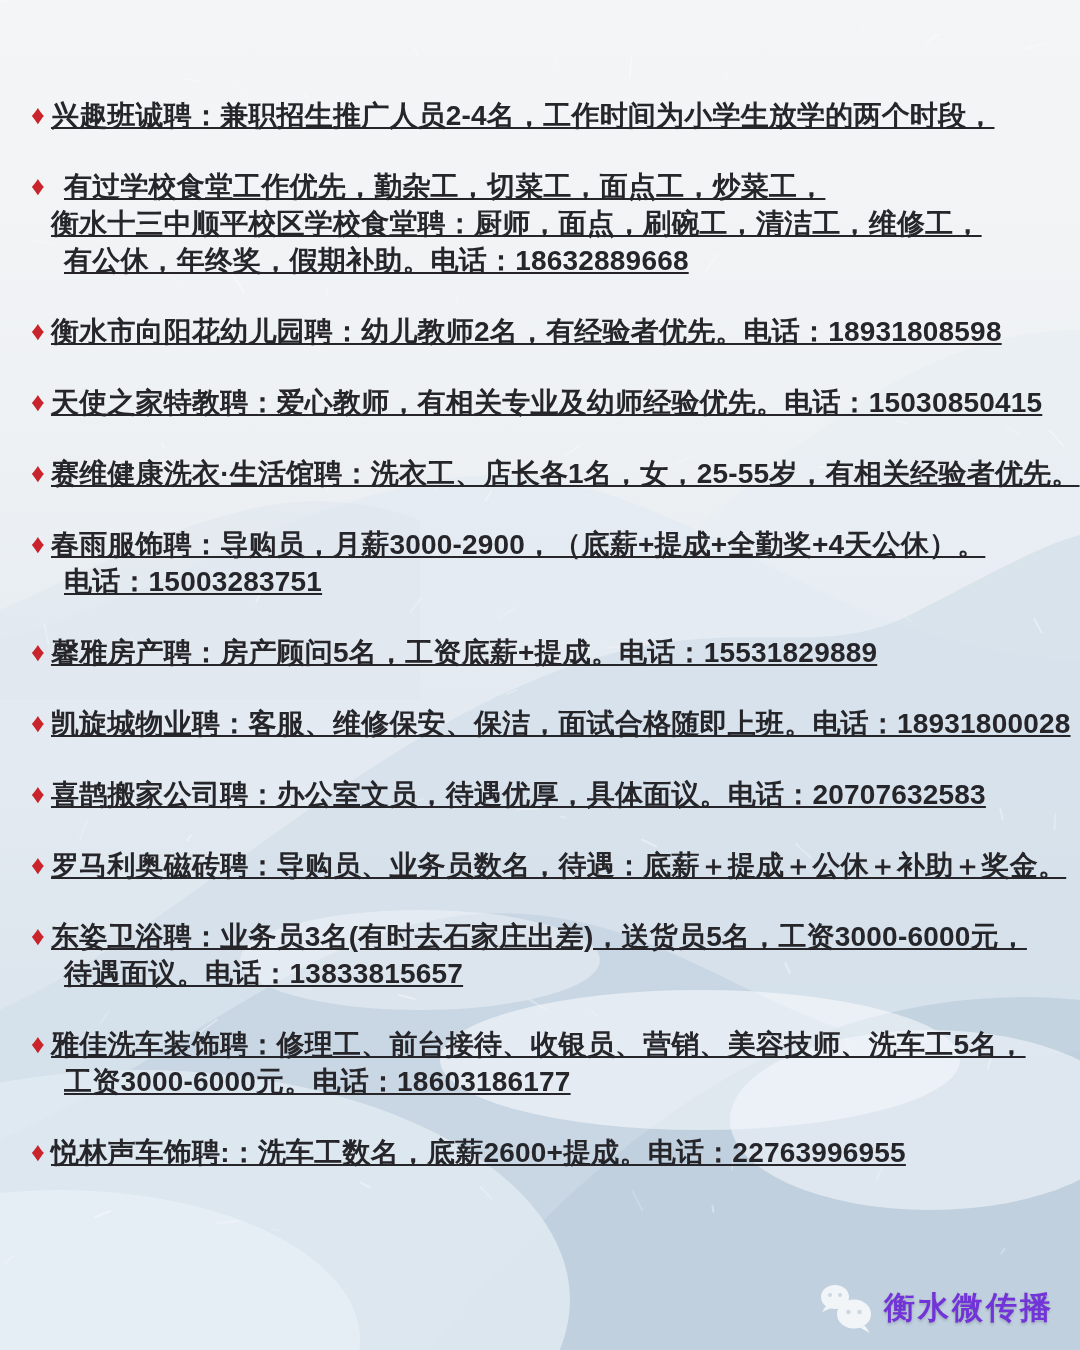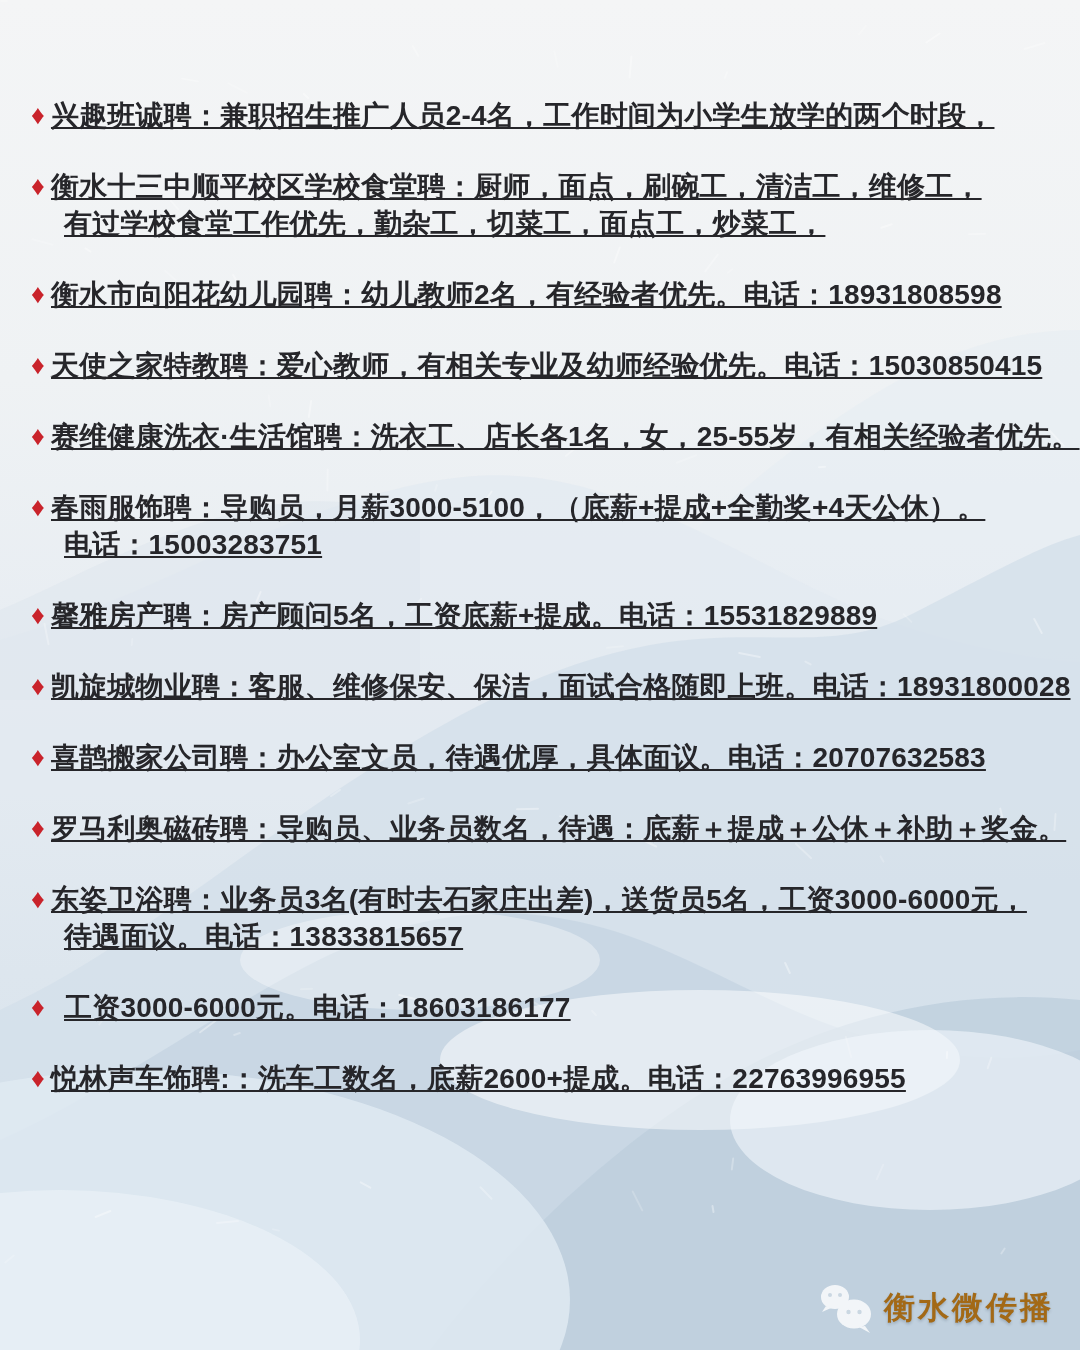--- a/index.html
+++ b/index.html
@@ -28,21 +28,21 @@
     position:absolute; left:-3px; top:0;
     color:var(--bullet,#c9232b); font-size:27px; line-height:37px;
   }
   .listing .line { white-space:nowrap;text-decoration:underline; }
   .listing .line.cont { margin-left:13px; }
   .watermark {
     position:absolute; right:26px; bottom:16px; z-index:3;
     display:flex; align-items:center; gap:6px; opacity:.93;
   }
   .watermark .wm-label {
-    font-size:31px; font-weight:bold; color:#a16207; letter-spacing:3px;
+    font-size:31px; font-weight:bold; color:#6d28d9; letter-spacing:3px;
     text-shadow:0 2px 3px rgba(125,140,155,.55), 0 0 1px rgba(150,162,174,.5);
   }
 </style>
 </head>
 <body>
 
 <div class="bg-layer">
   <svg width="1080" height="1350" viewBox="0 0 1080 1350" xmlns="http://www.w3.org/2000/svg">
     <path d="M1080,330 C1020,330 960,345 890,385 C820,425 760,475 700,525 L700,660 L1080,660 Z" fill="#e6edf3" opacity="0.55"></path>
     <path d="M0,640 C140,600 230,540 340,505 C450,470 520,465 610,495 C720,532 800,590 900,625 C975,650 1040,660 1080,662 L1080,800 L0,800 Z" fill="#e3eaf1" opacity="0.7"></path>
@@ -141,38 +141,39 @@
   </div>
 
 <main>
   <div id="listings">
       <div class="listing">
         <span class="bullet">♦</span>
         <div class="line">兴趣班诚聘：兼职招生推广人员2-4名，工作时间为小学生放学的两个时段，</div>
       </div>
       <div class="listing">
         <span class="bullet">♦</span>
+        <div class="line cont">有过学校食堂工作优先，勤杂工，切菜工，面点工，炒菜工，</div>
         <div class="line">衡水十三中顺平校区学校食堂聘：厨师，面点，刷碗工，清洁工，维修工，</div>
-        <div class="line cont">有过学校食堂工作优先，勤杂工，切菜工，面点工，炒菜工，</div>
+        <div class="line cont">有公休，年终奖，假期补助。电话：18632889668</div>
       </div>
       <div class="listing">
         <span class="bullet">♦</span>
         <div class="line">衡水市向阳花幼儿园聘：幼儿教师2名，有经验者优先。电话：18931808598</div>
       </div>
       <div class="listing">
         <span class="bullet">♦</span>
         <div class="line">天使之家特教聘：爱心教师，有相关专业及幼师经验优先。电话：15030850415</div>
       </div>
       <div class="listing">
         <span class="bullet">♦</span>
         <div class="line">赛维健康洗衣·生活馆聘：洗衣工、店长各1名，女，25-55岁，有相关经验者优先。</div>
       </div>
       <div class="listing">
         <span class="bullet">♦</span>
-        <div class="line">春雨服饰聘：导购员，月薪3000-5100，（底薪+提成+全勤奖+4天公休）。</div>
+        <div class="line">春雨服饰聘：导购员，月薪3000-2900，（底薪+提成+全勤奖+4天公休）。</div>
         <div class="line cont">电话：15003283751</div>
       </div>
       <div class="listing">
         <span class="bullet">♦</span>
         <div class="line">馨雅房产聘：房产顾问5名，工资底薪+提成。电话：15531829889</div>
       </div>
       <div class="listing">
         <span class="bullet">♦</span>
         <div class="line">凯旋城物业聘：客服、维修保安、保洁，面试合格随即上班。电话：18931800028</div>
       </div>
@@ -184,20 +185,21 @@
         <span class="bullet">♦</span>
         <div class="line">罗马利奥磁砖聘：导购员、业务员数名，待遇：底薪＋提成＋公休＋补助＋奖金。</div>
       </div>
       <div class="listing">
         <span class="bullet">♦</span>
         <div class="line">东姿卫浴聘：业务员3名(有时去石家庄出差)，送货员5名，工资3000-6000元，</div>
         <div class="line cont">待遇面议。电话：13833815657</div>
       </div>
       <div class="listing">
         <span class="bullet">♦</span>
+        <div class="line">雅佳洗车装饰聘：修理工、前台接待、收银员、营销、美容技师、洗车工5名，</div>
         <div class="line cont">工资3000-6000元。电话：18603186177</div>
       </div>
       <div class="listing">
         <span class="bullet">♦</span>
         <div class="line">悦林声车饰聘:：洗车工数名，底薪2600+提成。电话：22763996955</div>
       </div>
     </div>
 </main>
 
 <div class="watermark">

